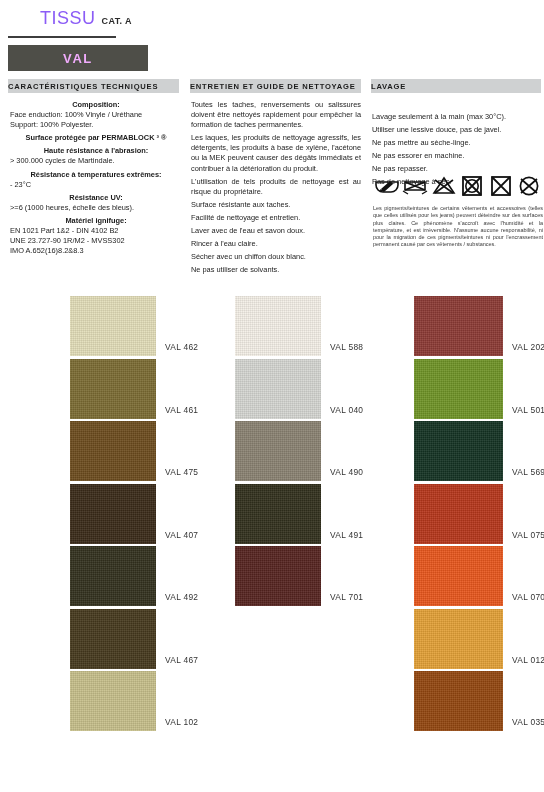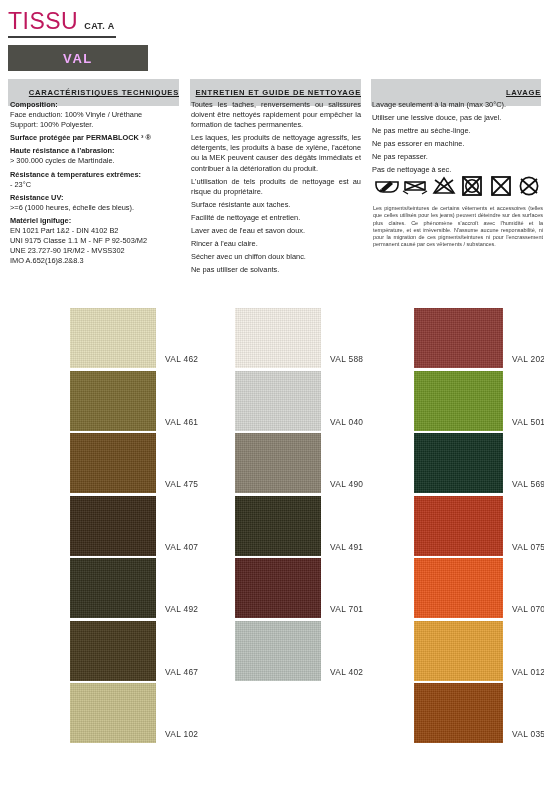--- a/index.html
+++ b/index.html
@@ -6,58 +6,58 @@
   body{
     width:544px;height:792px;
     background:#ffffff;
     font-family:"Liberation Sans", sans-serif;
     color:#1a1a1a;
     position:relative;
     overflow:hidden;
   }
   
   .title-row{position:absolute;left:8px;top:8px;display:flex;align-items:baseline;gap:6px;}
-  .title-main{font-size:23px;font-weight:400;letter-spacing:.5px;color:#be185d;}
+  .title-main{font-size:18px;font-weight:400;letter-spacing:.5px;color:#8b5cf6;margin-left:32px;}
   .title-sub{font-size:9px;font-weight:700;letter-spacing:.4px;color:#2b2b2b;}
   .title-rule{position:absolute;left:8px;top:36px;width:108px;height:2px;background:#3d3d3d;}
 
   .val-bar{position:absolute;left:8px;top:45px;width:140px;height:26px;background:#4e4e48;
     display:flex;align-items:center;justify-content:center;}
   .val-bar span{color:#f0abfc;font-size:13px;font-weight:700;letter-spacing:1.6px;}
 
   
-  .colhead{position:absolute;top:79px;height:27px;background:#cfd1d2;
-    display:flex;align-items:center;justify-content:flex-end;text-decoration:underline;}
+  .colhead{position:absolute;top:79px;height:14px;background:#cfd1d2;
+    display:flex;align-items:center;justify-content:flex-start;}
   .colhead span{font-size:7.6px;font-weight:700;letter-spacing:.75px;color:#1c1c1c;}
   #ch0{left:8px;width:171px;}
   #ch1{left:190px;width:171px;}
   #ch2{left:371px;width:170px;}
 
   
   .col{position:absolute;top:100px;font-size:7.4px;line-height:10.1px;color:#1c1c1c;}
   #col0{left:10px;width:172px;}
   #col1{left:191px;width:170px;text-align:justify;}
-  #col2{left:372px;width:170px;}
-
-  .b{font-weight:700;display:block;}
+  #col2{left:372px;width:170px;margin-top:12px;}
+
+  .b{font-weight:700;display:block;text-align:center;}
   .n{display:block;}
   .sp{height:3px;}
   #col1 .n{text-align:justify;}
 
   
   .symbols{position:absolute;left:374px;top:173px;width:168px;height:26px;
     display:flex;align-items:center;justify-content:space-between;}
   .symbols svg{display:block;}
 
   .disclaimer{position:absolute;left:373px;top:205px;width:170px;
     font-size:5.5px;line-height:7.3px;color:#3a3a3a;text-align:justify;}
 
   
   .grid{position:absolute;left:0;top:292px;width:544px;}
-  .gcol{position:absolute;top:16px;width:170px;padding-left:35px;}
+  .gcol{position:absolute;top:4px;width:170px;padding-left:35px;}
   #gc0{left:35px;}
   #gc1{left:200px;}
   #gc2{left:379px;}
   .cell{position:relative;height:62.5px;}
   .sw{position:absolute;left:0;top:0;width:86px;height:60px;}
   #gc2 .sw{width:89px;}
   .swlabel{position:absolute;left:95px;top:46px;font-size:8.4px;color:#333333;letter-spacing:.3px;white-space:nowrap;}
   #gc2 .swlabel{left:98px;}
 </style>
 </head>
@@ -94,21 +94,20 @@
     <span class="n">&gt; 300.000 cycles de Martindale.</span>
     <div class="sp"></div>
     <span class="b">Résistance à temperatures extrêmes:</span>
     <span class="n">- 23°C</span>
     <div class="sp"></div>
     <span class="b">Résistance UV:</span>
     <span class="n">&gt;=6 (1000 heures, échelle des bleus).</span>
     <div class="sp"></div>
     <span class="b">Matériel ignifuge:</span>
     <span class="n">EN 1021 Part 1&amp;2 - DIN 4102 B2</span>
-    <span class="n">UNI 9175 Classe 1.1 M -  NF P 92-503/M2</span>
     <span class="n">UNE 23.727-90 1R/M2 - MVSS302</span>
     <span class="n">IMO A.652(16)8.2&amp;8.3</span>
   </div>
 <div class="col" id="col1">
     <span class="n">Toutes les taches, renversements ou salissures doivent être nettoyés rapidement pour empêcher la formation de taches permanentes.</span>
     <div class="sp"></div>
     <span class="n">Les laques, les produits de nettoyage agressifs, les détergents, les produits à base de xylène, l'acétone ou la MEK peuvent causer des dégâts immédiats et contribuer à la détérioration du produit.</span>
     <div class="sp"></div>
     <span class="n">L'utilisation de tels produits de nettoyage est au risque du propriétaire.</span>
     <div class="sp"></div>
@@ -227,24 +226,20 @@
         <div class="swlabel">VAL 490</div>
       </div>
       <div class="cell">
         <div class="sw" style="background: repeating-linear-gradient(0deg, rgba(255, 255, 255, 0.055) 0px, rgba(255, 255, 255, 0.055) 1px, rgba(0, 0, 0, 0.055) 1px, rgba(0, 0, 0, 0.055) 2px), repeating-linear-gradient(90deg, rgba(255, 255, 255, 0.05) 0px, rgba(255, 255, 255, 0.05) 1px, rgba(0, 0, 0, 0.05) 1px, rgba(0, 0, 0, 0.05) 2px) rgb(50, 48, 28);"></div>
         <div class="swlabel">VAL 491</div>
       </div>
       <div class="cell">
         <div class="sw" style="background: repeating-linear-gradient(0deg, rgba(255, 255, 255, 0.055) 0px, rgba(255, 255, 255, 0.055) 1px, rgba(0, 0, 0, 0.055) 1px, rgba(0, 0, 0, 0.055) 2px), repeating-linear-gradient(90deg, rgba(255, 255, 255, 0.05) 0px, rgba(255, 255, 255, 0.05) 1px, rgba(0, 0, 0, 0.05) 1px, rgba(0, 0, 0, 0.05) 2px) rgb(85, 36, 32);"></div>
         <div class="swlabel">VAL 701</div>
       </div>
-      <div class="cell">
-        <div class="sw" style="background: repeating-linear-gradient(0deg, rgba(255, 255, 255, 0.055) 0px, rgba(255, 255, 255, 0.055) 1px, rgba(0, 0, 0, 0.055) 1px, rgba(0, 0, 0, 0.055) 2px), repeating-linear-gradient(90deg, rgba(255, 255, 255, 0.05) 0px, rgba(255, 255, 255, 0.05) 1px, rgba(0, 0, 0, 0.05) 1px, rgba(0, 0, 0, 0.05) 2px) rgb(185, 193, 187);"></div>
-        <div class="swlabel">VAL 402</div>
-      </div>
     </div>
   <div class="gcol" id="gc2">
       <div class="cell">
         <div class="sw" style="background: repeating-linear-gradient(0deg, rgba(255, 255, 255, 0.055) 0px, rgba(255, 255, 255, 0.055) 1px, rgba(0, 0, 0, 0.055) 1px, rgba(0, 0, 0, 0.055) 2px), repeating-linear-gradient(90deg, rgba(255, 255, 255, 0.05) 0px, rgba(255, 255, 255, 0.05) 1px, rgba(0, 0, 0, 0.05) 1px, rgba(0, 0, 0, 0.05) 2px) rgb(140, 58, 52);"></div>
         <div class="swlabel">VAL 202</div>
       </div>
       <div class="cell">
         <div class="sw" style="background: repeating-linear-gradient(0deg, rgba(255, 255, 255, 0.055) 0px, rgba(255, 255, 255, 0.055) 1px, rgba(0, 0, 0, 0.055) 1px, rgba(0, 0, 0, 0.055) 2px), repeating-linear-gradient(90deg, rgba(255, 255, 255, 0.05) 0px, rgba(255, 255, 255, 0.05) 1px, rgba(0, 0, 0, 0.05) 1px, rgba(0, 0, 0, 0.05) 2px) rgb(111, 148, 38);"></div>
         <div class="swlabel">VAL 501</div>
       </div>

